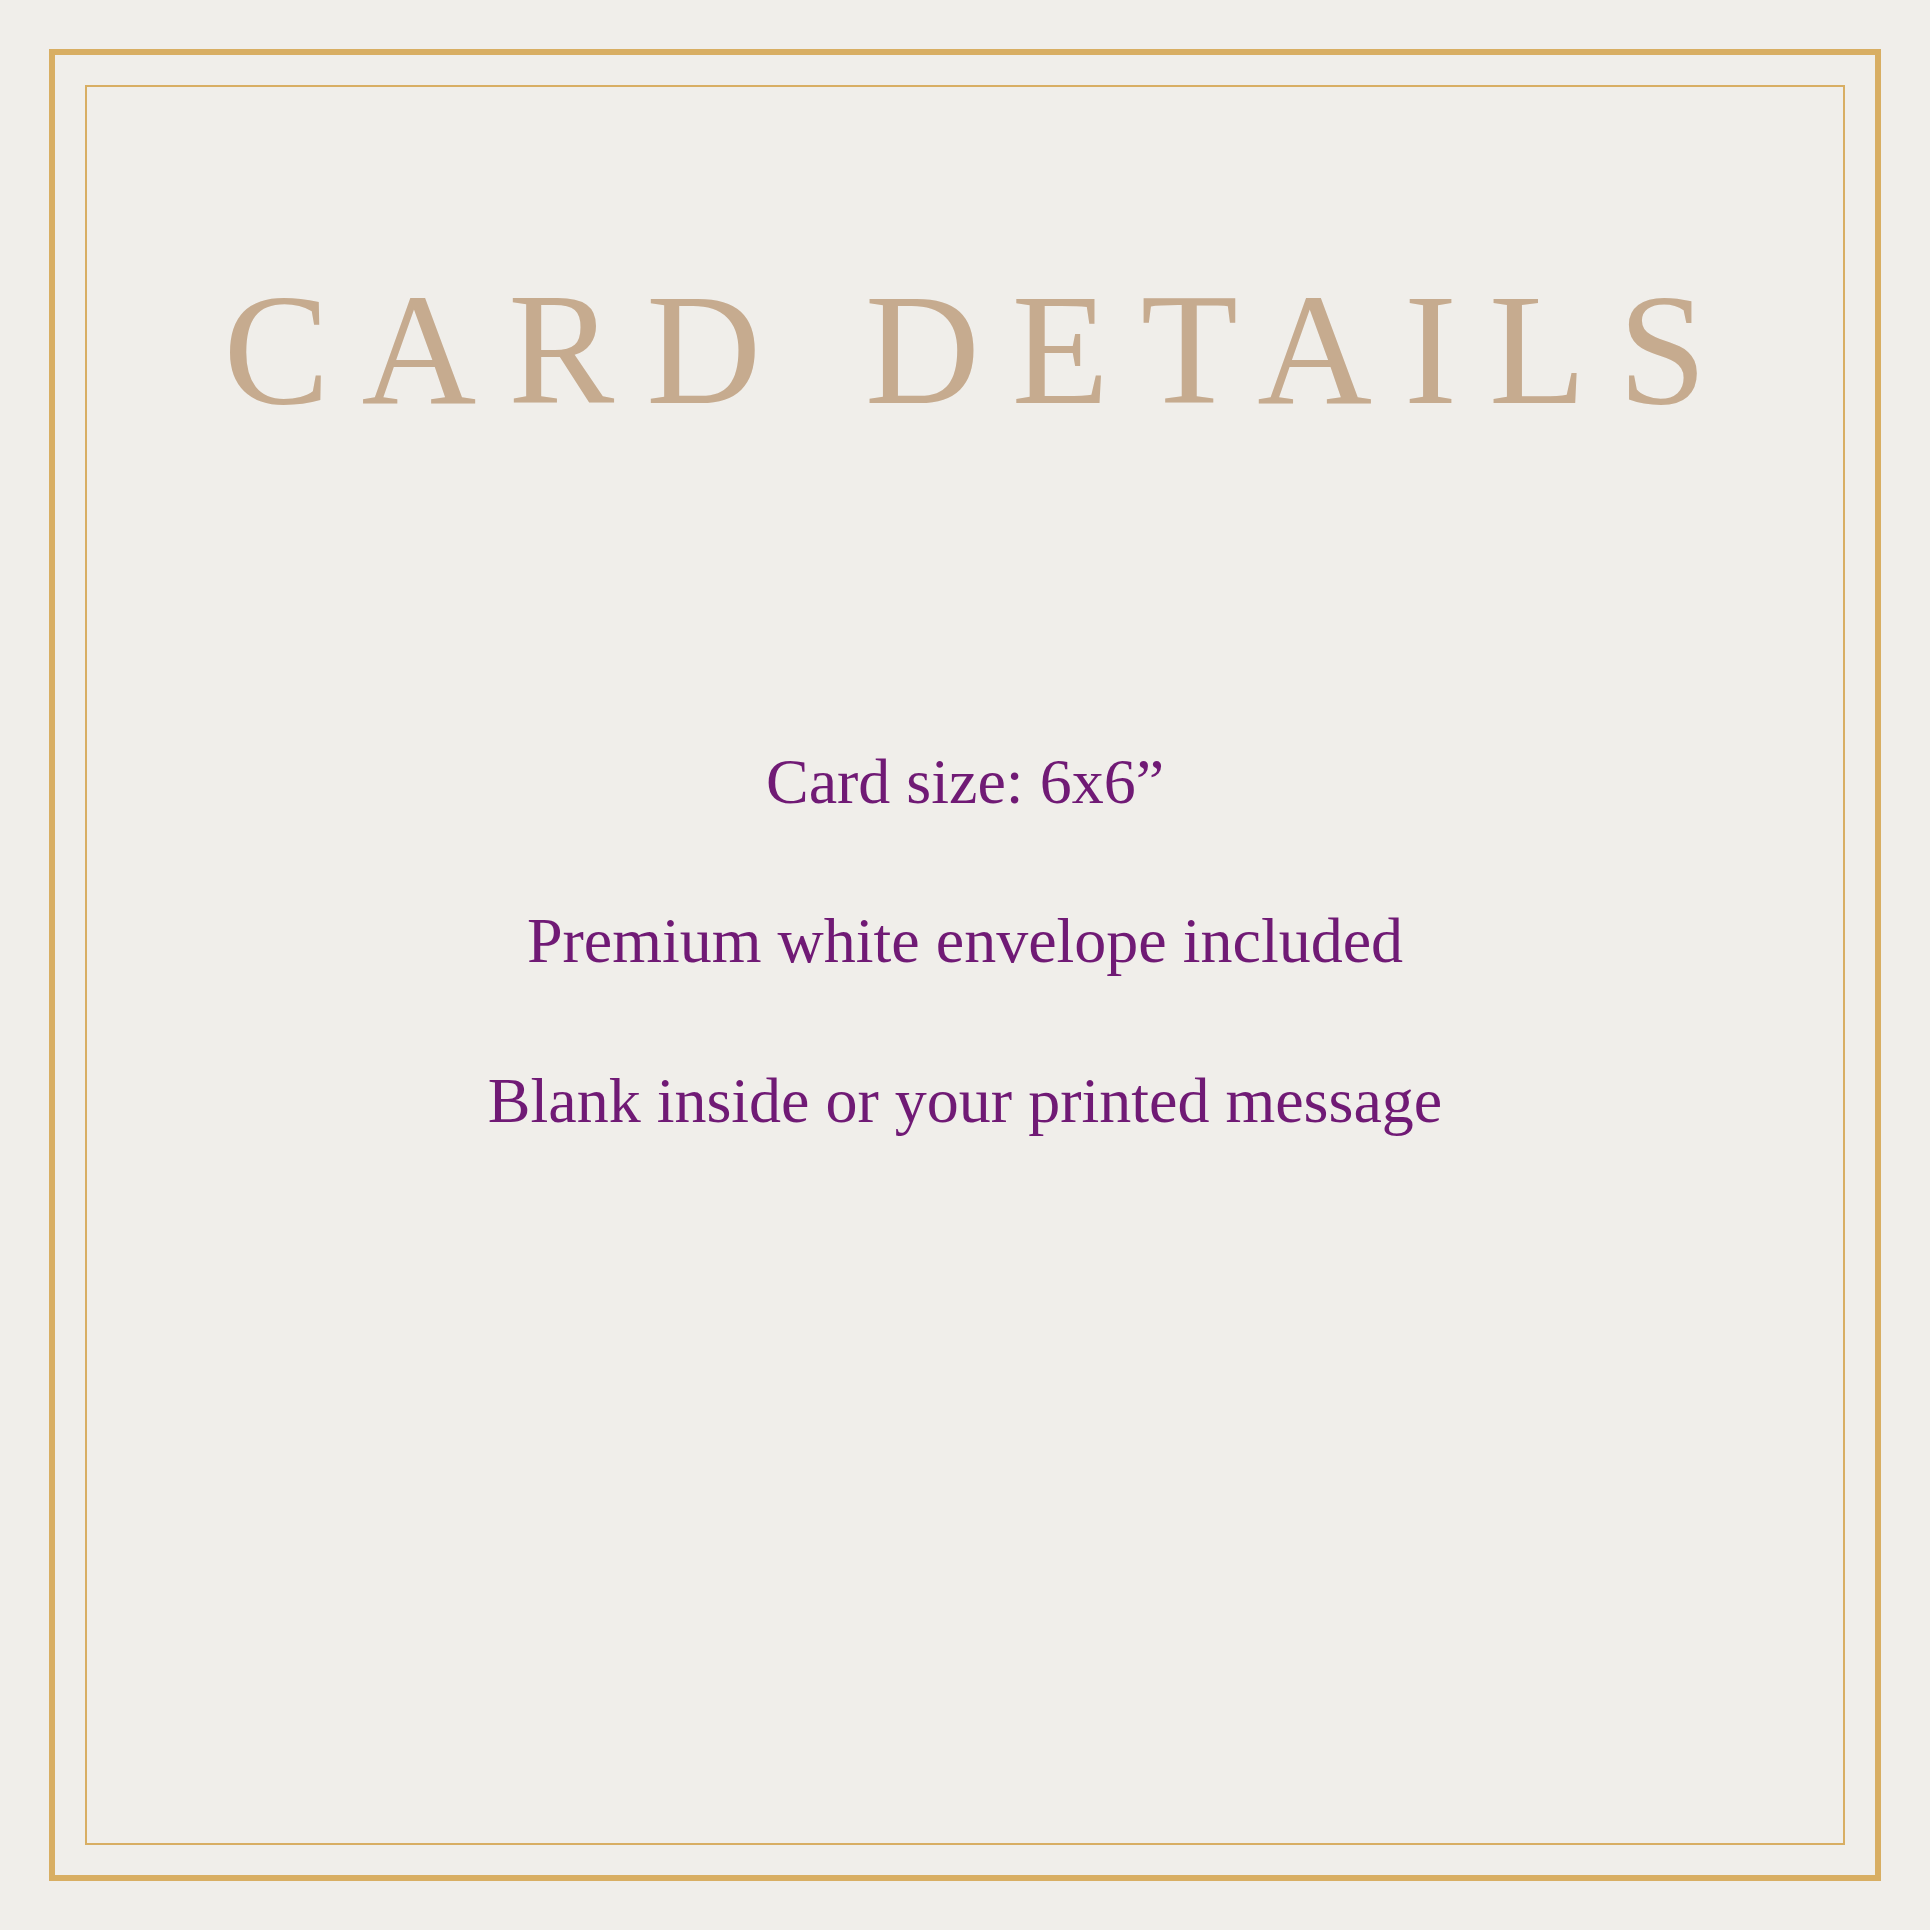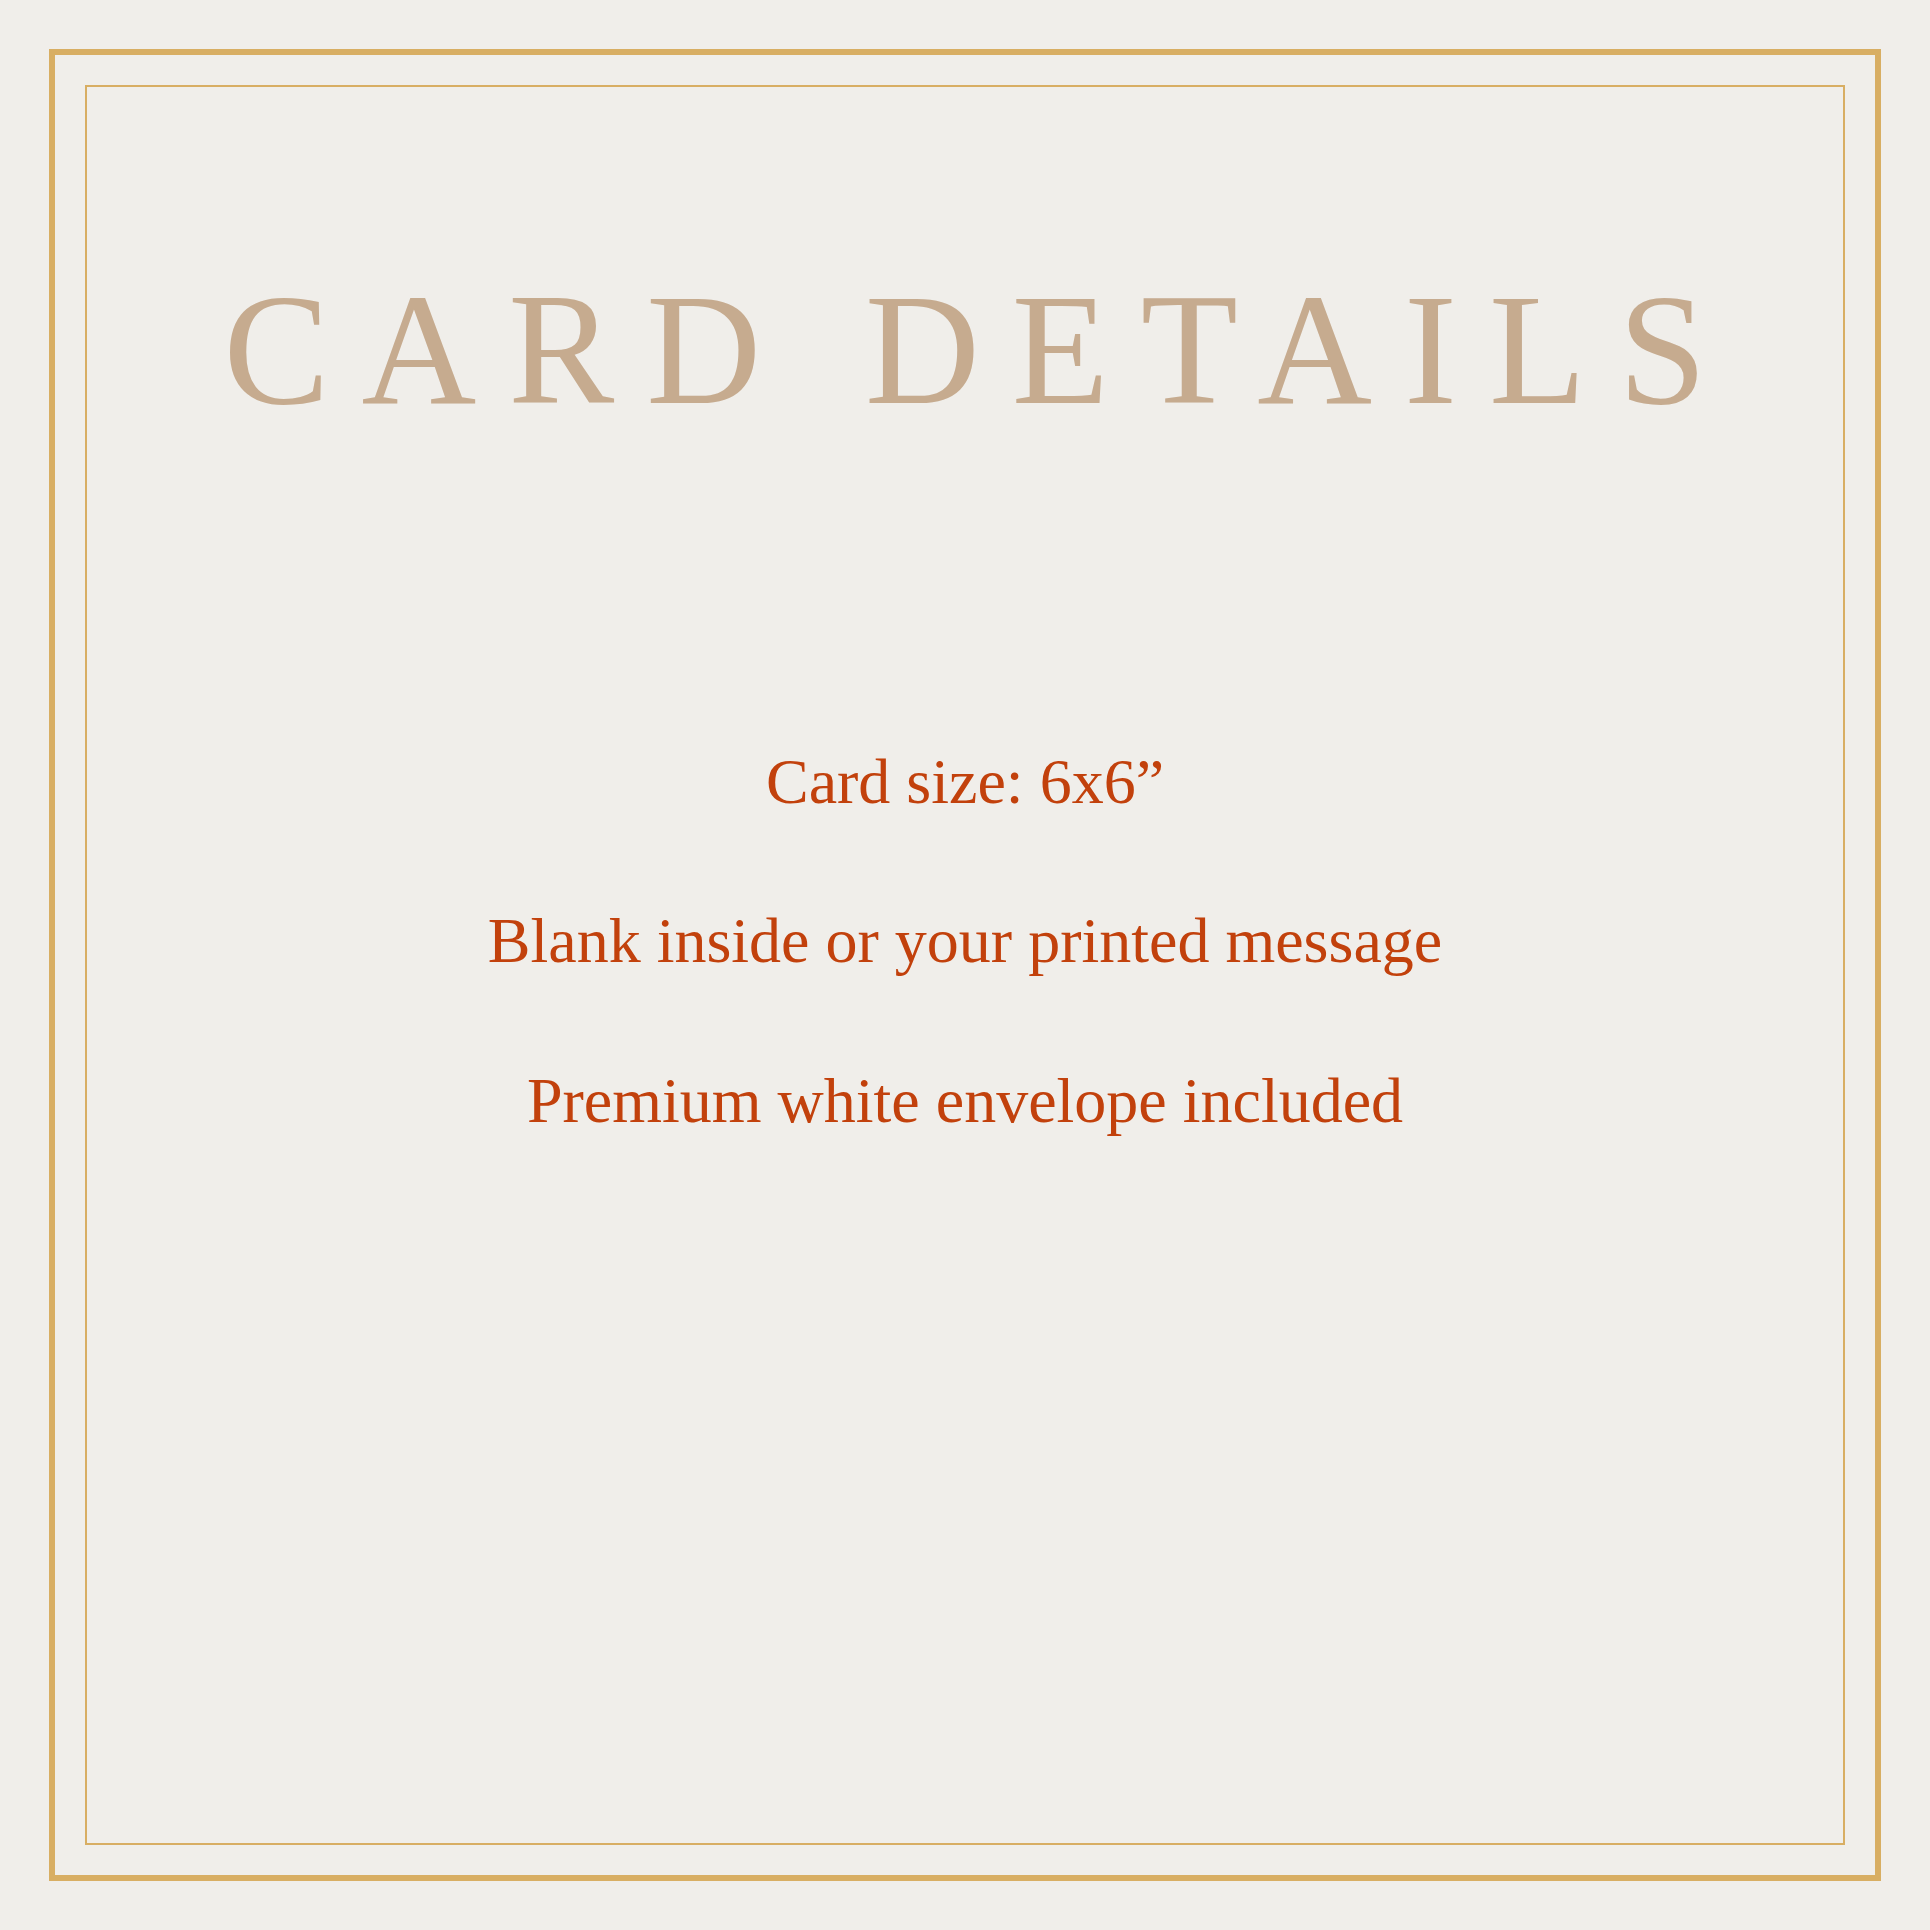--- a/index.html
+++ b/index.html
@@ -72,21 +72,21 @@
   .details {
     position: absolute;
     left: 0;
     top: 662px;
     width: 1760px;
     text-align: center;
   }
 
   .detail-line {
     font-family: "Liberation Serif", serif;
-    color: #c2410c;
+    color: #701a75;
     font-size: 64px;
     line-height: 1.1;
     margin: 0 0 89px 0;
     white-space: nowrap;
   }
   .detail-line:last-child {
     margin-bottom: 0;
   }
 </style>
 </head>
@@ -96,19 +96,19 @@
 
   <div class="frame-outer"></div>
   <div class="frame-inner"></div>
 
   <div class="content">
 
     <div class="title">CARD DETAILS</div>
 
     <div class="details">
       <p class="detail-line">Card size: 6x6”</p>
+      <p class="detail-line">Premium white envelope included</p>
       <p class="detail-line">Blank inside or your printed message</p>
-      <p class="detail-line">Premium white envelope included</p>
     </div>
 
   </div>
 </div>
 
 
 </body></html>

